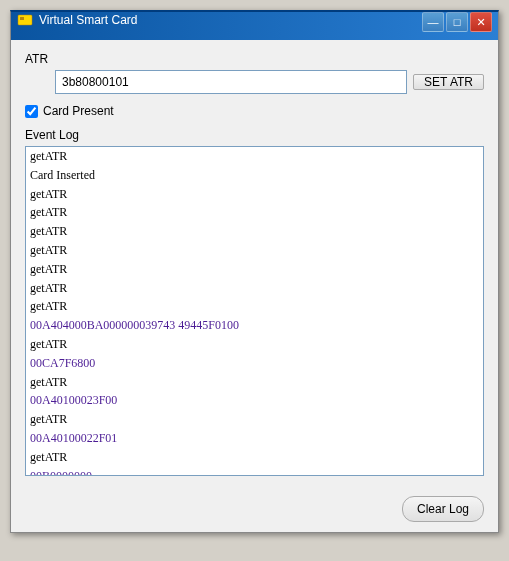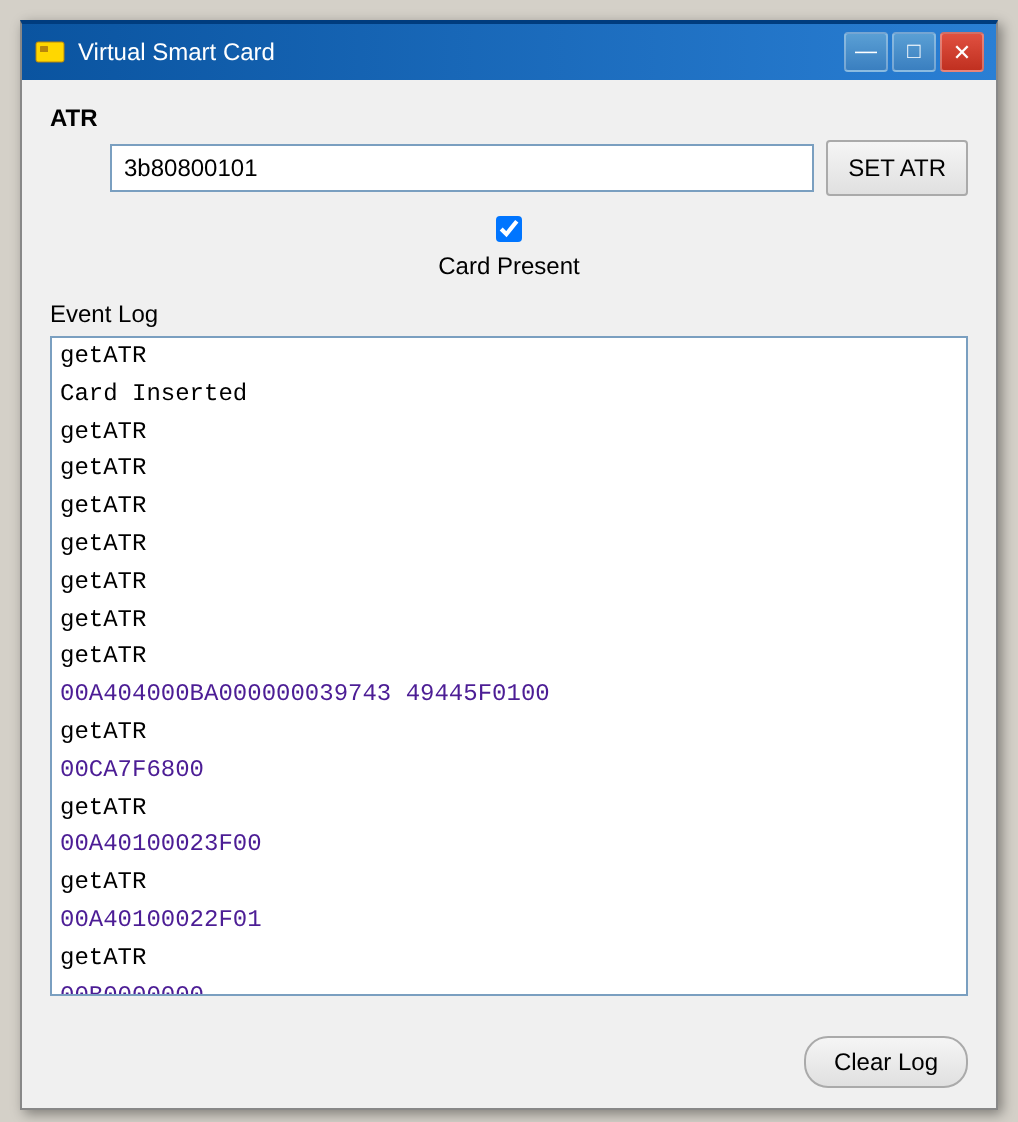--- a/index.html
+++ b/index.html
@@ -23,21 +23,21 @@
       background: #f0f0f0;
       border: 1px solid #888;
       border-top: 2px solid #003c7e;
       box-shadow: 2px 2px 6px rgba(0,0,0,0.4);
     }
 
     .title-bar {
       background: linear-gradient(to right, #0a54a0, #2a7fd4);
       height: 28px;
       display: flex;
-      align-items: center;
+      align-items: flex-start;
       padding: 0 6px;
       justify-content: space-between;
     }
 
     .title-bar-left {
       display: flex;
       align-items: center;
       gap: 6px;
     }
 
@@ -83,21 +83,20 @@
     .window-content {
       padding: 12px 14px 12px 14px;
       background: #f0f0f0;
     }
 
     .label {
       font-size: 12px;
       color: #000;
       margin-bottom: 4px;
       display: block;
-      font-weight: bold;
     }
 
     .atr-row {
       display: flex;
       align-items: center;
       gap: 6px;
       margin-bottom: 10px;
       padding-left: 30px;
     }
 
@@ -105,36 +104,35 @@
       flex: 1;
       height: 24px;
       border: 1px solid #7a9fc0;
       padding: 2px 6px;
       font-size: 12px;
       background: white;
       font-family: 'Segoe UI', Tahoma, sans-serif;
     }
 
     .set-atr-btn {
-      height: 28px;
+      height: 16px;
       padding: 0 10px;
       background: linear-gradient(to bottom, #f5f5f5, #e0e0e0);
       border: 1px solid #aaa;
       border-radius: 2px;
       font-size: 12px;
       cursor: pointer;
       white-space: nowrap;
     }
 
     .checkbox-row {
       display: flex;
       align-items: center;
       gap: 5px;
       margin-bottom: 10px;
-      flex-direction: column;
     }
 
     .checkbox-row input[type="checkbox"] {
       width: 13px;
       height: 13px;
       cursor: pointer;
     }
 
     .checkbox-label {
       font-size: 12px;
@@ -150,21 +148,21 @@
       font-size: 12px;
       margin-bottom: 4px;
     }
 
     .event-log-container {
       border: 1px solid #7a9fc0;
       background: white;
       height: 330px;
       overflow-y: scroll;
       font-size: 12px;
-      font-family: Liberation Mono, monospace;
+      font-family: Liberation Serif, serif;
     }
 
     .event-log-container::-webkit-scrollbar {
       width: 16px;
     }
 
     .event-log-container::-webkit-scrollbar-track {
       background: #f0f0f0;
       border-left: 1px solid #ccc;
     }

